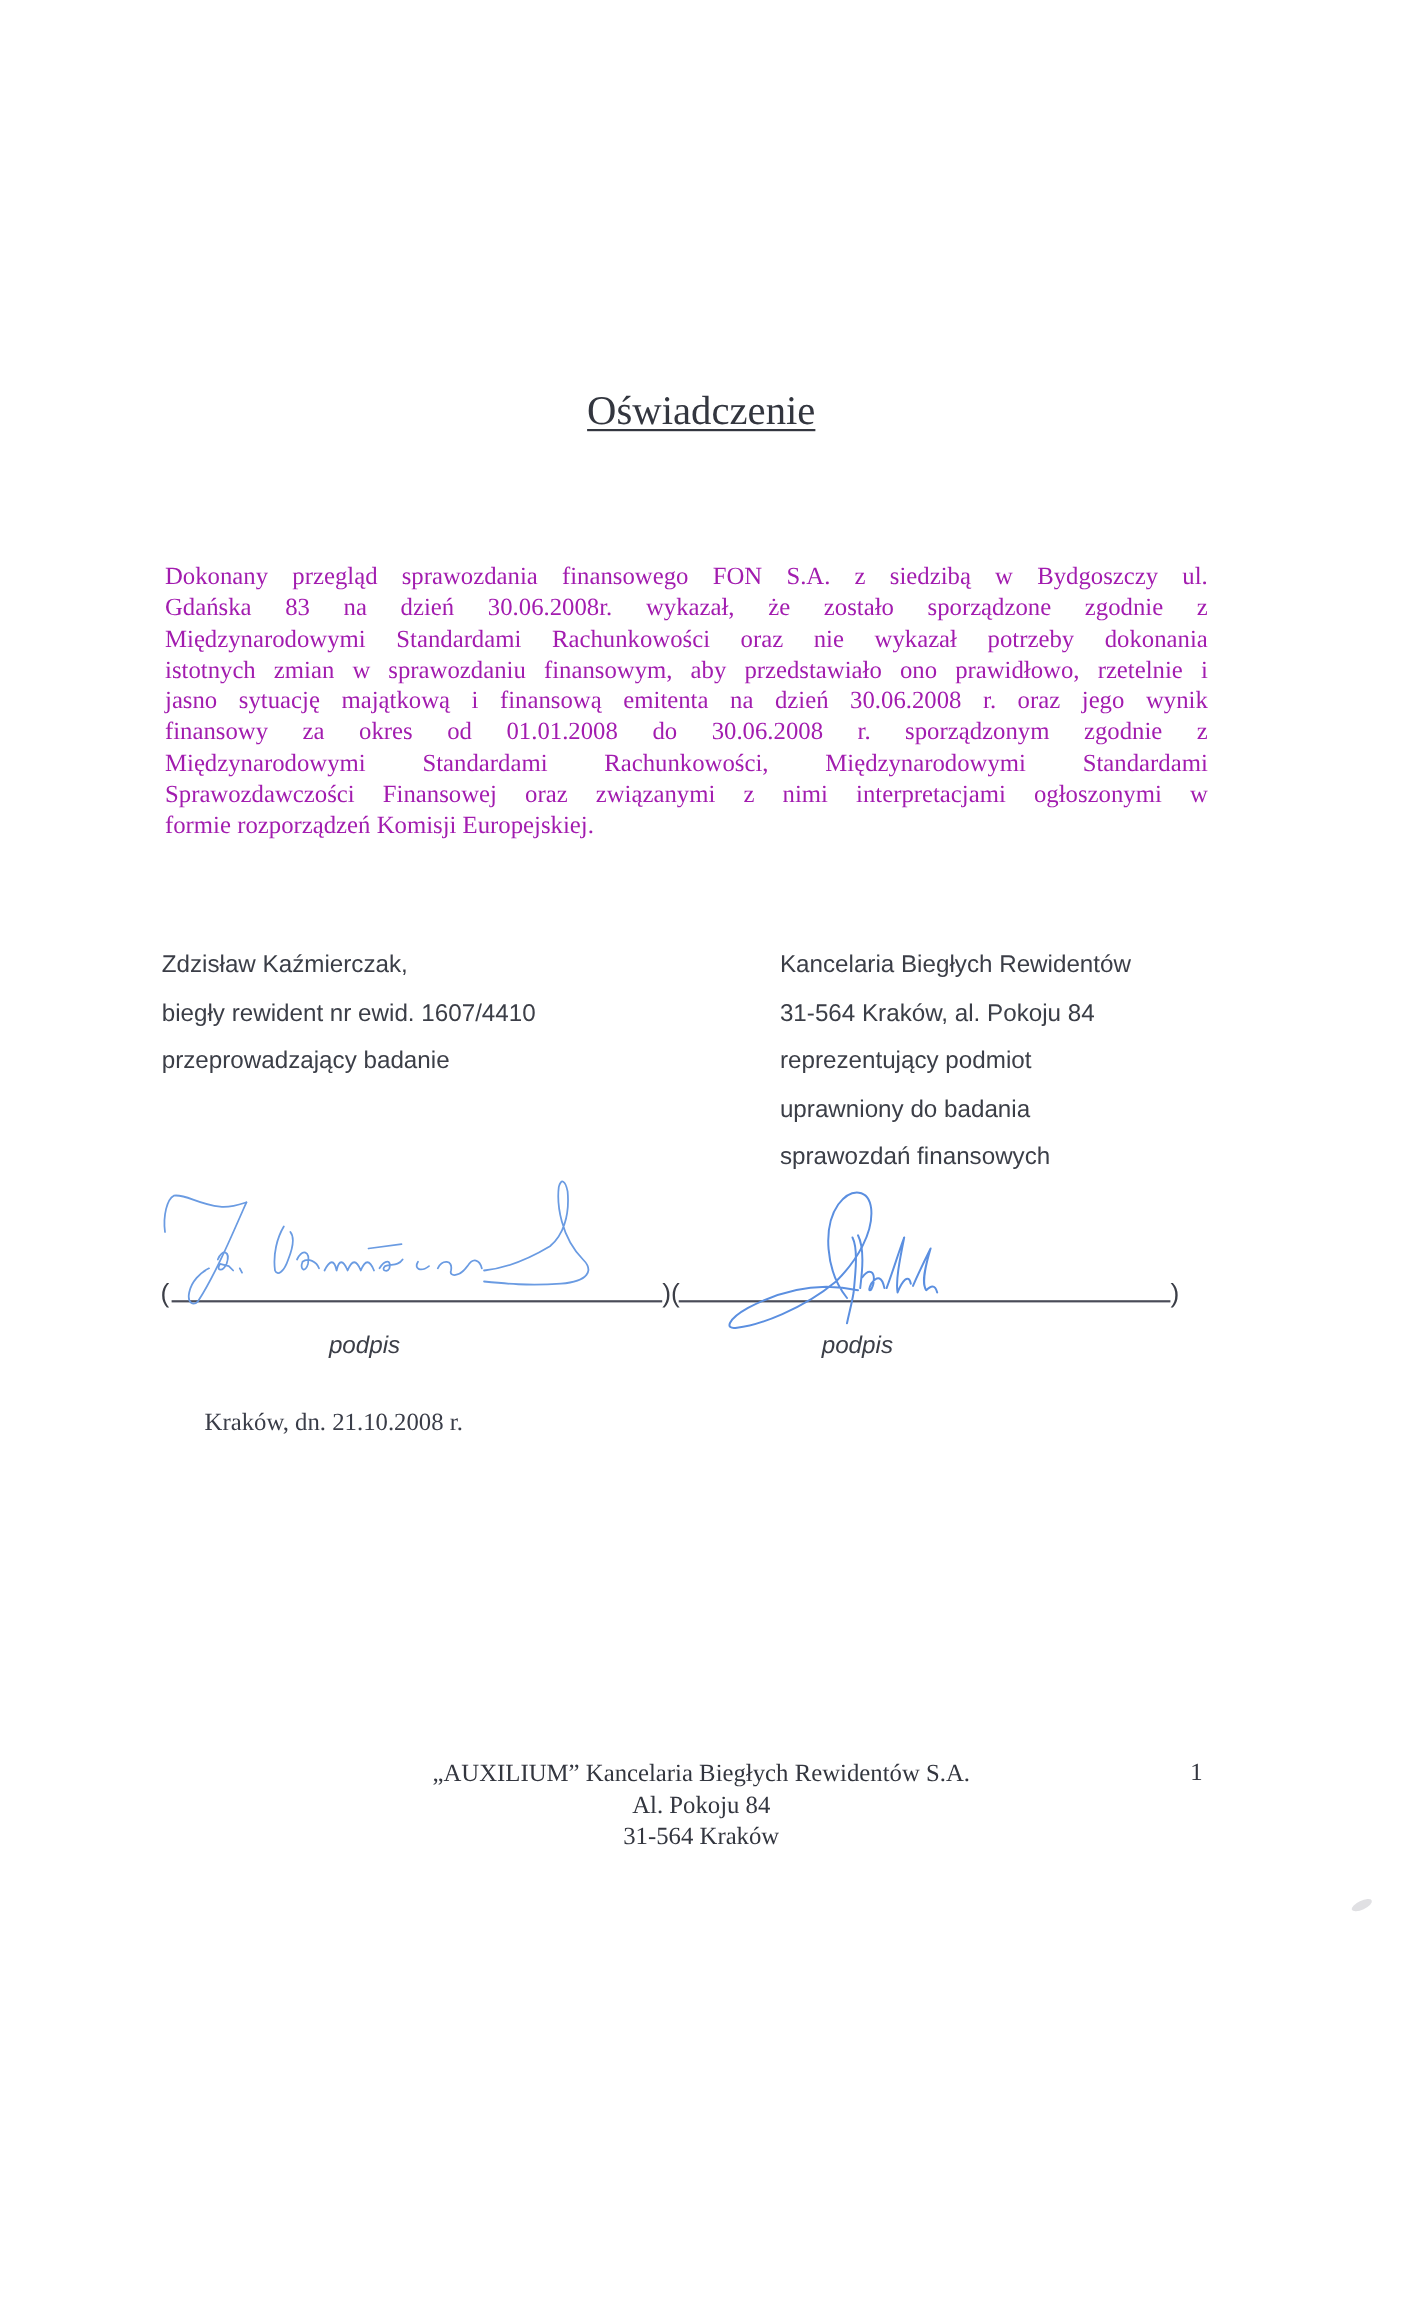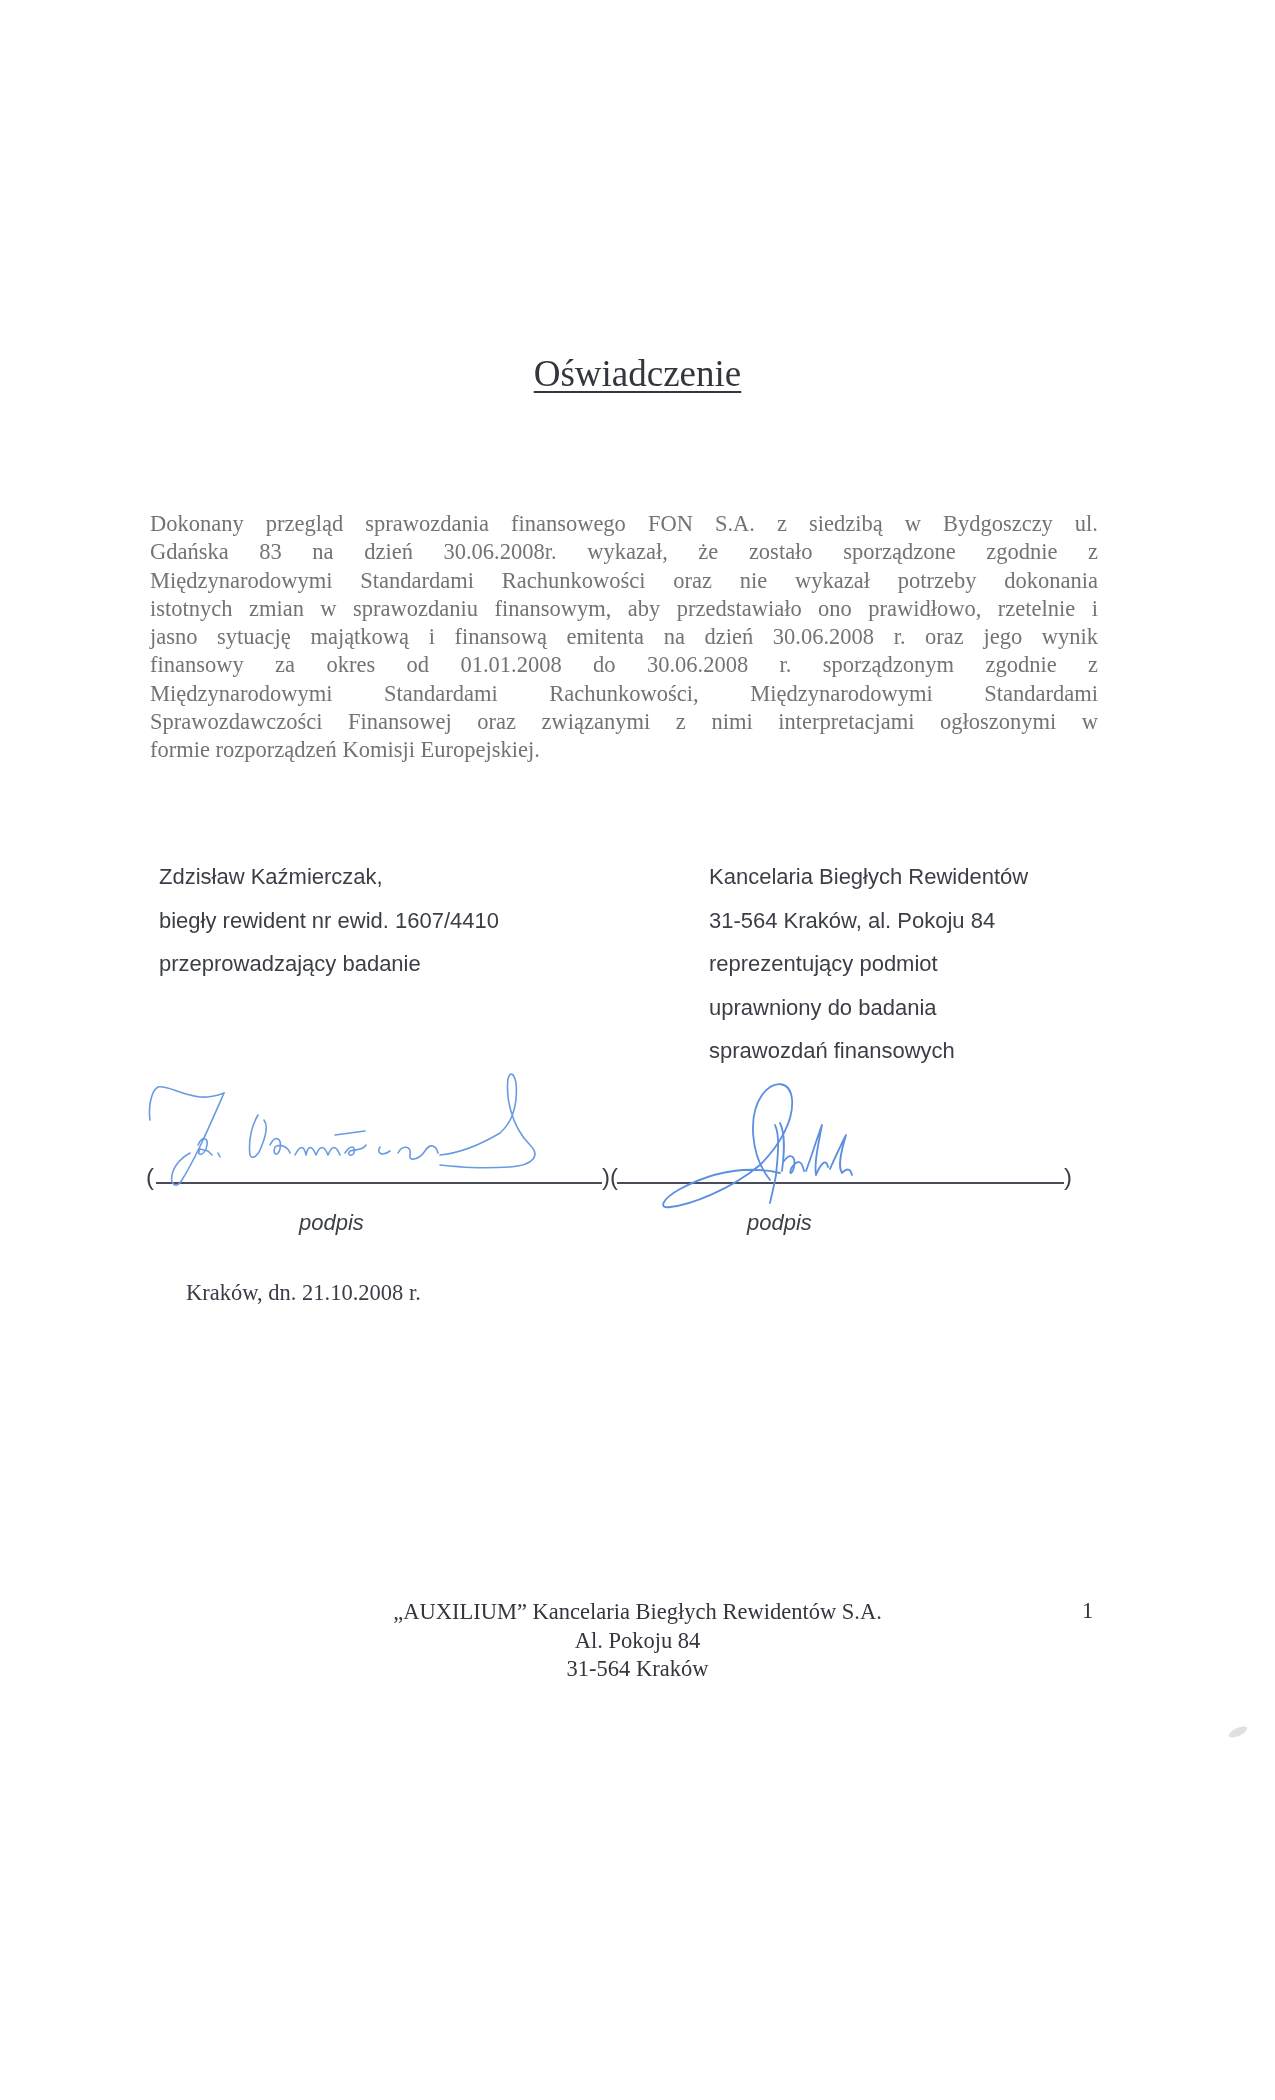--- a/index.html
+++ b/index.html
@@ -8,27 +8,27 @@
   .sans { font-family: "Liberation Sans", "DejaVu Sans", sans-serif; }
 
   .title {
     position: absolute; left: 0; width: 1275px; top: 352px;
     text-align: center; font-size: 37px; line-height: 44px;
   }
   .title span { text-decoration: underline; text-decoration-thickness: 2px; text-underline-offset: 5px; color: #33363f; }
 
   .para {
     position: absolute; left: 150px; top: 510px; width: 948px;
-    font-size: 22.5px; line-height: 28.3px; text-align: justify; color: #737373;
+    font-size: 22.5px; line-height: 28.3px; text-align: justify; color: #a21caf;
   }
   .para .line { display: block; text-align: justify; text-align-last: justify; white-space: nowrap; height: 28.3px; }
   .para .line.last { text-align-last: left; }
 
   .sigcol { position: absolute; font-size: 22px; line-height: 43.5px; color: #3b3e47; }
-  .sigcol.left { left: 147px; top: 855px; margin-left: 12px; }
+  .sigcol.left { left: 147px; top: 855px; }
   .sigcol.right { left: 709px; top: 855px; }
   .sigcol div { white-space: nowrap; }
 
   .sigline {
     position: absolute; top: 1164px; font-size: 24px; line-height: 26px; color: #3b3e47;
   }
   .rule { position: absolute; height: 2px; background: #4a4c58; top: 1182px; }
 
   .podpis { position: absolute; font-style: italic; font-size: 22px; color: #3b3e47; top: 1210px; }
 

